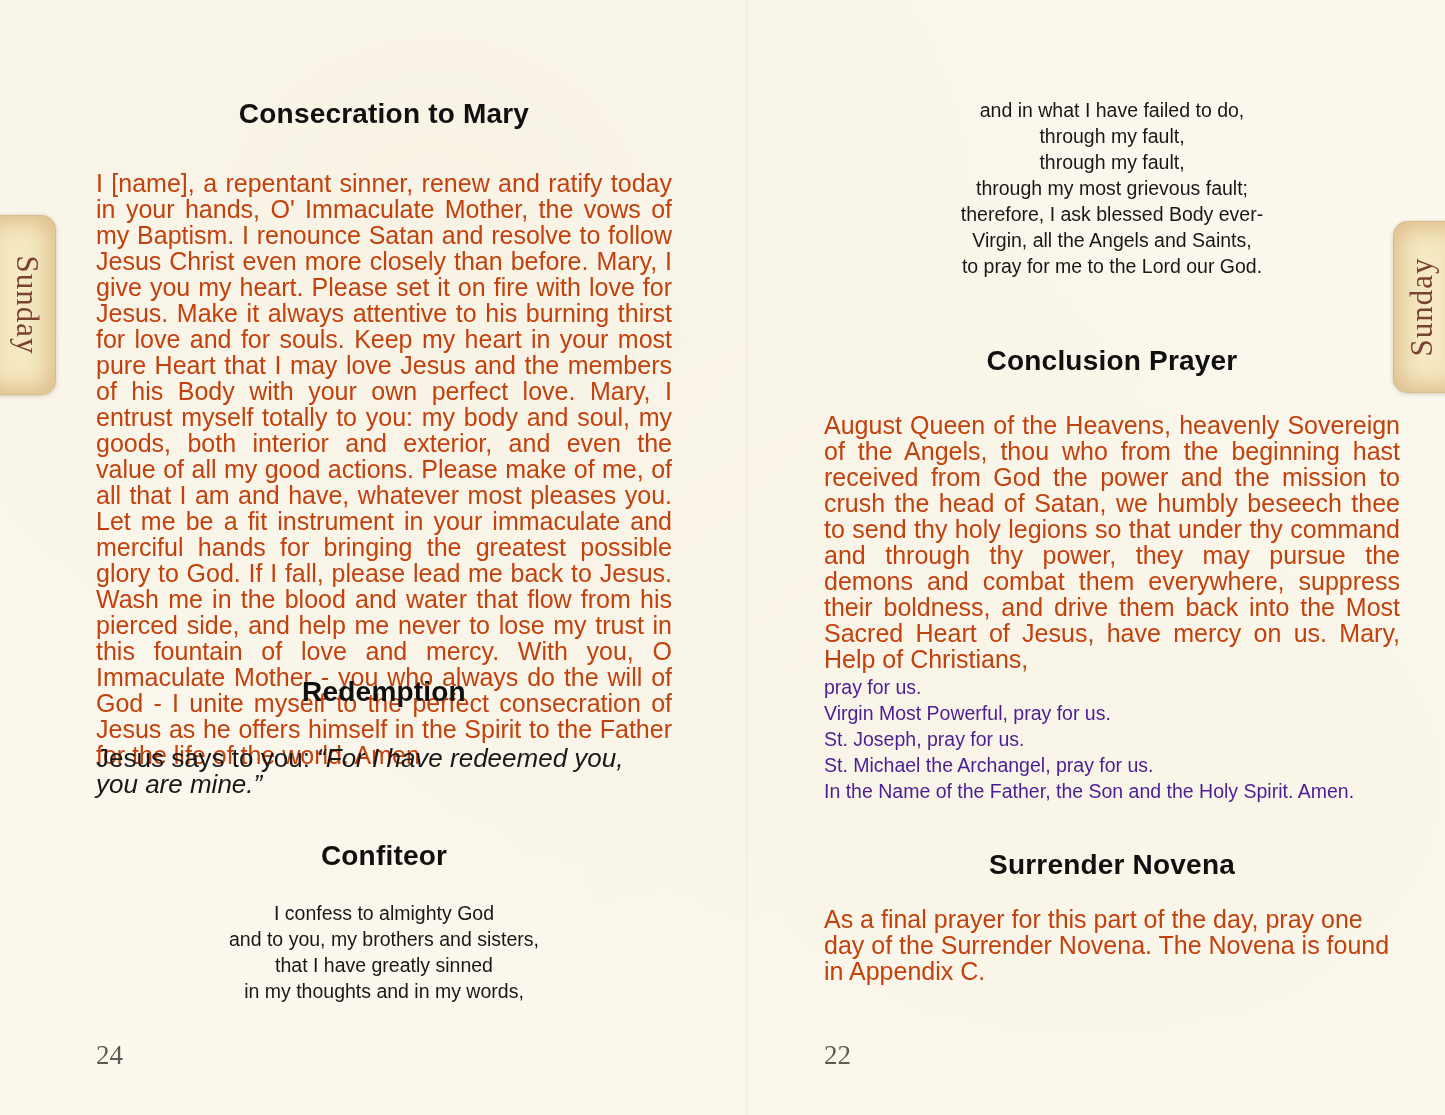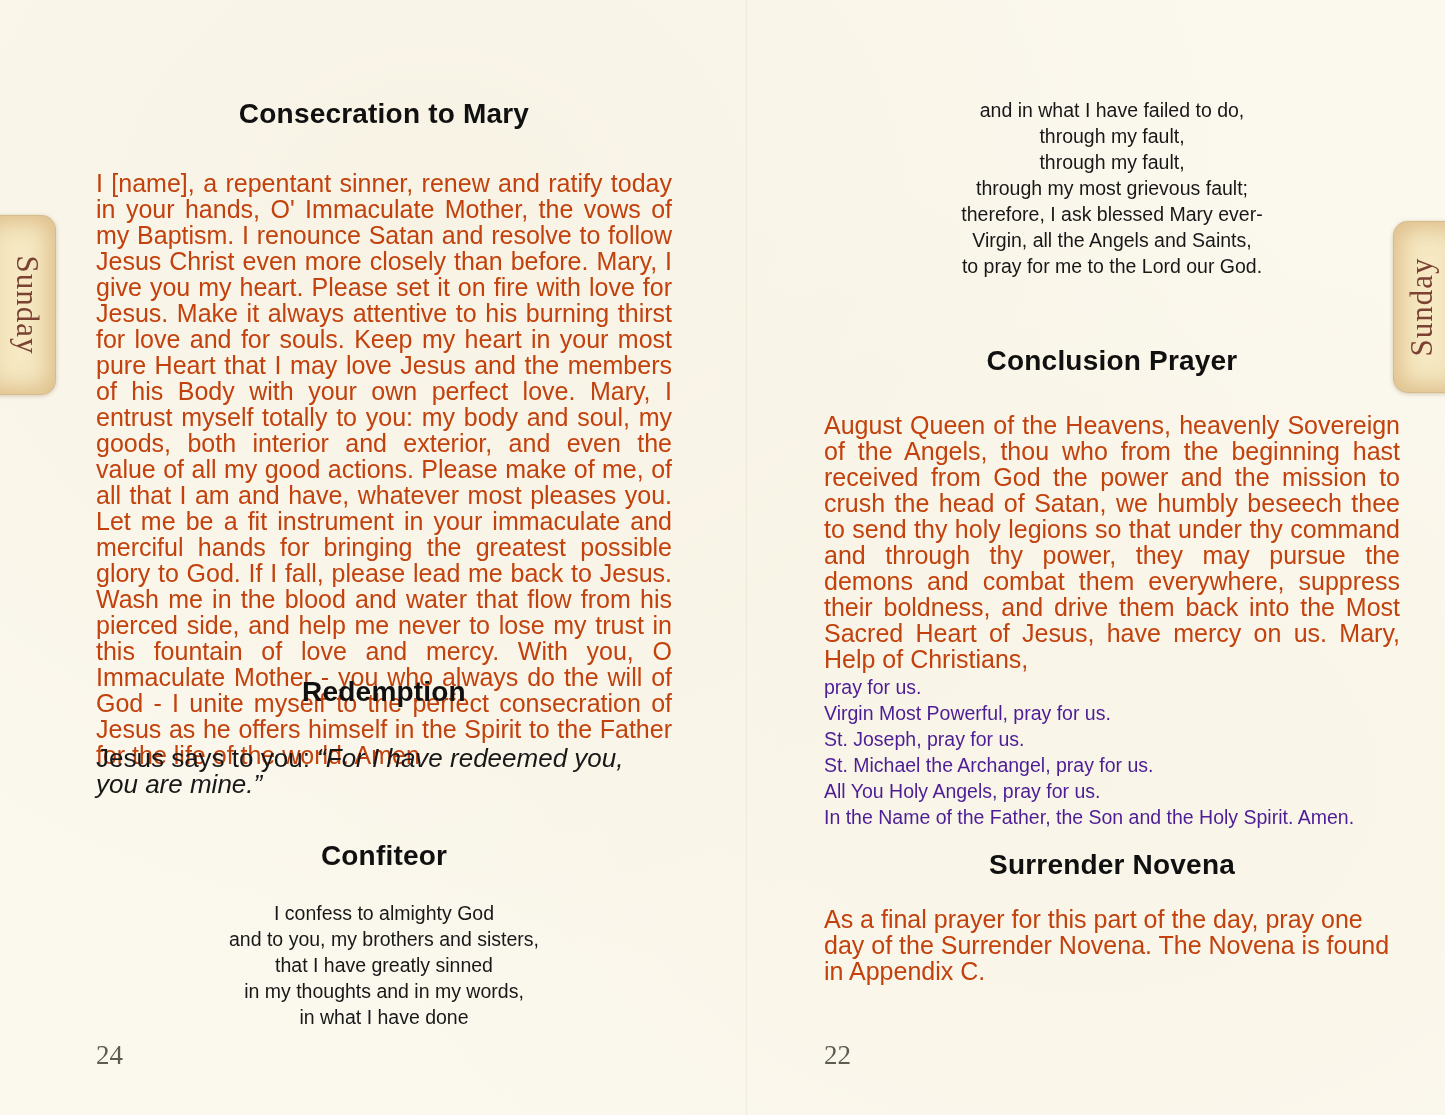--- a/index.html
+++ b/index.html
@@ -136,48 +136,46 @@
 
   <div class="block lp-quote quote-line"><span>Jesus says to you: </span><span class="quote-italic">“For I have redeemed you, you are mine.”</span></div>
 
   <div class="block lp-confiteor heading">Confiteor</div>
 
   <div class="block lp-conf-lines centered-lines">
     <div>I confess to almighty God</div>
     <div>and to you, my brothers and sisters,</div>
     <div>that I have greatly sinned</div>
     <div>in my thoughts and in my words,</div>
-    <div>in what I have done</div>
   </div>
 
   <div class="block lp-pagenum page-number">24</div>
 </div>
 
 <div class="page page-right">
 
   <div class="block rp-conf-lines centered-lines">
     <div>and in what I have failed to do,</div>
     <div>through my fault,</div>
     <div>through my fault,</div>
     <div>through my most grievous fault;</div>
-    <div>therefore, I ask blessed Mary ever-</div>
+    <div>therefore, I ask blessed Body ever-</div>
     <div>Virgin, all the Angels and Saints,</div>
     <div>to pray for me to the Lord our God.</div>
   </div>
 
   <div class="block rp-conclusion heading">Conclusion Prayer</div>
 
   <div class="block rp-concl-body">
     <div class="body-text">August Queen of the Heavens, heavenly Sovereign of the Angels, thou who from the beginning hast received from God the power and the mission to crush the head of Satan, we humbly beseech thee to send thy holy legions so that under thy command and through thy power, they may pursue the demons and combat them everywhere, suppress their boldness, and drive them back into the Most Sacred Heart of Jesus, have mercy on us. Mary, Help of Christians,</div>
     <div class="litany">
       <div>pray for us.</div>
       <div>Virgin Most Powerful, pray for us.</div>
       <div>St. Joseph, pray for us.</div>
       <div>St. Michael the Archangel, pray for us.</div>
-      <div>All You Holy Angels, pray for us.</div>
       <div>In the Name of the Father, the Son and the Holy Spirit. Amen.</div>
     </div>
   </div>
 
   <div class="block rp-surrender heading">Surrender Novena</div>
 
   <div class="block rp-surr-body body-text" style="text-align:left;">As a final prayer for this part of the day, pray one day of the Surrender Novena. The Novena is found in Appendix C.</div>
 
   <div class="block rp-pagenum page-number">22</div>
 </div>

